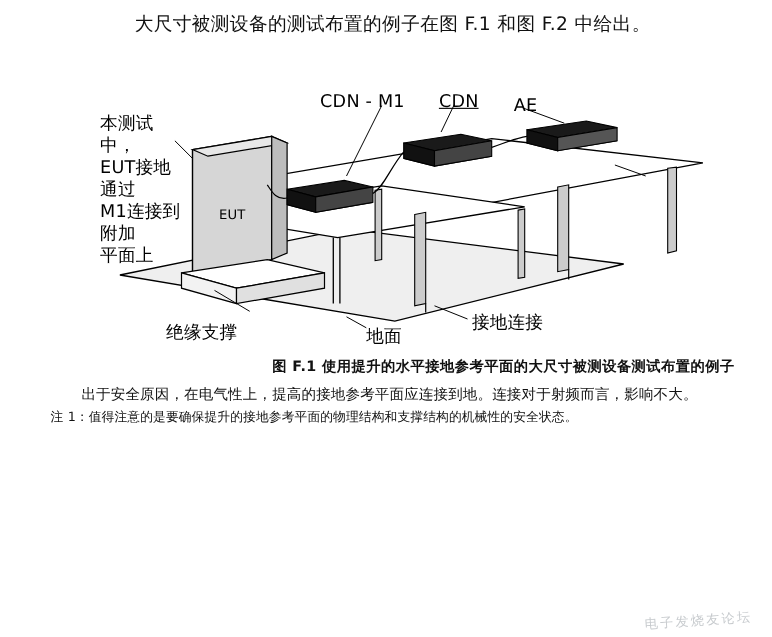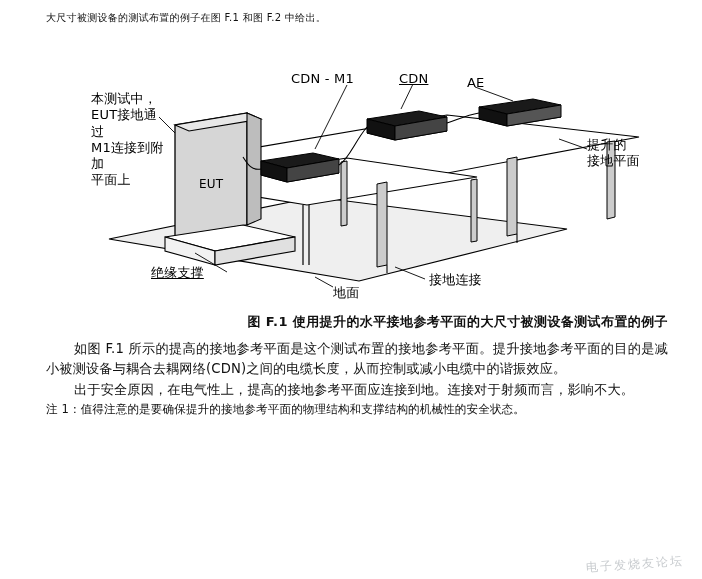--- a/index.html
+++ b/index.html
@@ -16,37 +16,38 @@
     overflow: hidden;
   }
   .page {
     position: relative;
     width: 702px;
     height: 579px;
     box-sizing: border-box;
     padding: 10px 34px 6px 46px;
   }
   .intro-line {
-    font-size: 10px;
+    font-size: 17px;
     line-height: 1.5;
     letter-spacing: 0.3px;
     text-indent: 0;
     margin: 0 0 2px 0;
+    text-align: center;
   }
   
   .figure {
     position: relative;
     width: 620px;
     height: 268px;
     margin: 4px auto 0 auto;
   }
   .figure svg { position: absolute; left: 0; top: 0; }
   .fig-label {
     position: absolute;
-    font-size: 13px;
+    font-size: 16px;
     line-height: 1.25;
     color: #000;
     white-space: pre-line;
     letter-spacing: 0.2px;
   }
   .fig-caption {
     text-align: right;
     font-size: 13px;
     font-weight: bold;
     margin: 16px 0 8px 0;
@@ -147,28 +148,25 @@
       <line x1="286" y1="258" x2="268" y2="248" stroke="#000" stroke-width="0.9"></line>
     </svg>
 
     <div class="fig-label" style="left:44px; top:62px; width:74px;">本测试中，
 EUT接地通过
 M1连接到附加
 平面上</div>
     <div class="fig-label" style="left:244px; top:42px;">CDN - M1</div>
     <div class="fig-label" style="left:352px; top:42px;text-decoration:underline;">CDN</div>
     <div class="fig-label" style="left:420px; top:46px;">AE</div>
-    <div class="fig-label" style="left:540px; top:108px; width:70px;">提升的
-接地平面</div>
     <div class="fig-label" style="left:152px; top:148px; font-size:12px;">EUT</div>
-    <div class="fig-label" style="left:104px; top:236px;text-decoration:underline;">绝缘支撑</div>
+    <div class="fig-label" style="left:104px; top:252px;">绝缘支撑</div>
     <div class="fig-label" style="left:286px; top:256px;text-align:center;">地面</div>
     <div class="fig-label" style="left:382px; top:243px;">接地连接</div>
   </div>
 
   <div class="fig-caption">图 F.1   使用提升的水平接地参考平面的大尺寸被测设备测试布置的例子</div>
 
-  <p class="para indent">如图 F.1 所示的提高的接地参考平面是这个测试布置的接地参考平面。提升接地参考平面的目的是减小被测设备与耦合去耦网络(CDN)之间的电缆长度，从而控制或减小电缆中的谐振效应。</p>
   <p class="para indent">出于安全原因，在电气性上，提高的接地参考平面应连接到地。连接对于射频而言，影响不大。</p>
   <p class="note">注 1：值得注意的是要确保提升的接地参考平面的物理结构和支撑结构的机械性的安全状态。</p>
 
   <div class="watermark">电子发烧友论坛</div>
 </div>
 
 </body></html>

